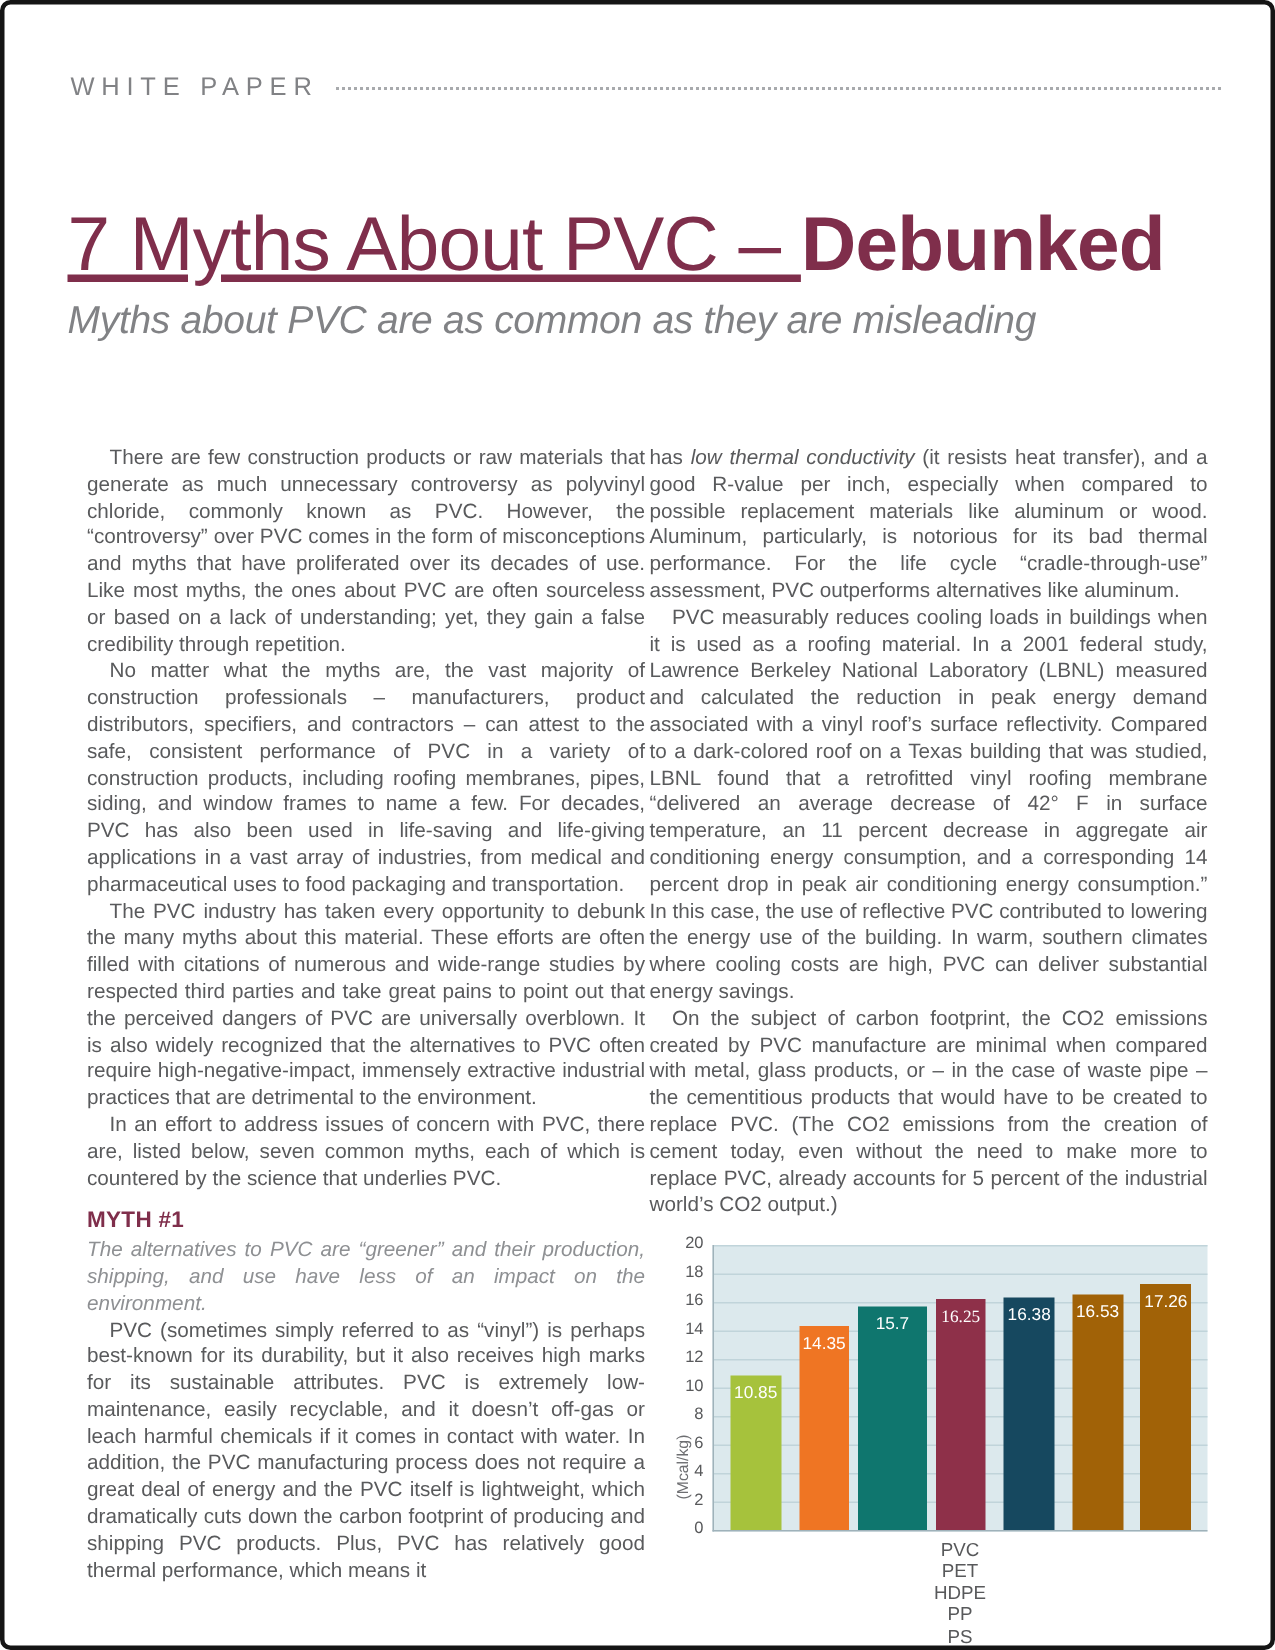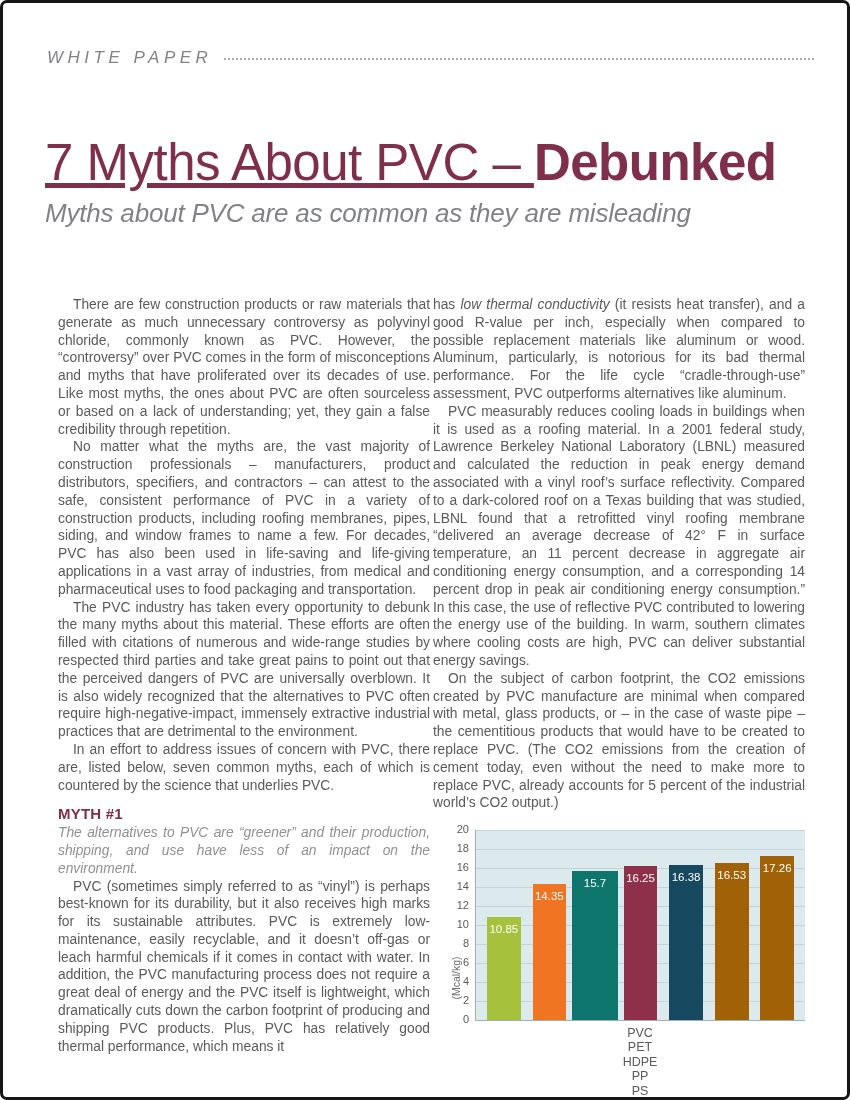--- a/index.html
+++ b/index.html
@@ -3,21 +3,21 @@
 <meta charset="utf-8">
 <style>
   html,body{margin:0;padding:0;background:#fff;}
   .page{
     position:relative;width:850px;height:1100px;background:#fff;overflow:hidden;
     font-family:"Liberation Sans",sans-serif;color:#595a5c;
   }
   .frame{position:absolute;inset:0;border:3px solid #151515;border-radius:7px;pointer-events:none;z-index:10;}
 
   
-  .header{position:absolute;left:47px;right:36px;top:48px;display:flex;align-items:center;gap:12px;font-style:italic;}
+  .header{position:absolute;left:47px;right:36px;top:48px;display:flex;align-items:center;gap:12px;}
   .eyebrow{font-size:17px;letter-spacing:4.5px;color:#818285;white-space:nowrap;}
   .dotline{flex:1;border-top:2px dotted #a8aaad;height:0;margin-top:2px;}
 
   
   .title-block{position:absolute;left:45px;top:136px;width:770px;}
   .title{font-size:51px;color:#7f2e4b;line-height:1.05;white-space:nowrap;}
   .title .light{font-weight:400;letter-spacing:-0.5px;text-decoration:underline;}
   .title .bold{font-weight:700;letter-spacing:-0.5px;}
   .subtitle{font-size:26px;color:#818285;font-style:italic;margin-top:8px;letter-spacing:-0.2px;}
 
@@ -117,21 +117,21 @@
                   <div class="bar" style="height: 71.75%; background: rgb(239, 117, 35);">
                     <span class="bar-value">14.35</span>
                   </div>
                 </div>
                 <div class="bar-slot">
                   <div class="bar" style="height: 78.5%; background: #0f766e; padding-left: 32px;">
                     <span class="bar-value">15.7</span>
                   </div>
                 </div>
                 <div class="bar-slot">
-                  <div class="bar" style="height: 81.25%; background: rgb(142, 48, 73);">
+                  <div class="bar" style="height: 81.25%; background: rgb(142, 48, 73); font-family: Liberation Serif, serif;">
                     <span class="bar-value">16.25</span>
                   </div>
                 </div>
                 <div class="bar-slot">
                   <div class="bar" style="height: 81.9%; background: rgb(22, 72, 95);">
                     <span class="bar-value">16.38</span>
                   </div>
                 </div>
                 <div class="bar-slot">
                   <div class="bar" style="height: 82.65%; background: #a16207; margin-top: 20px;">

